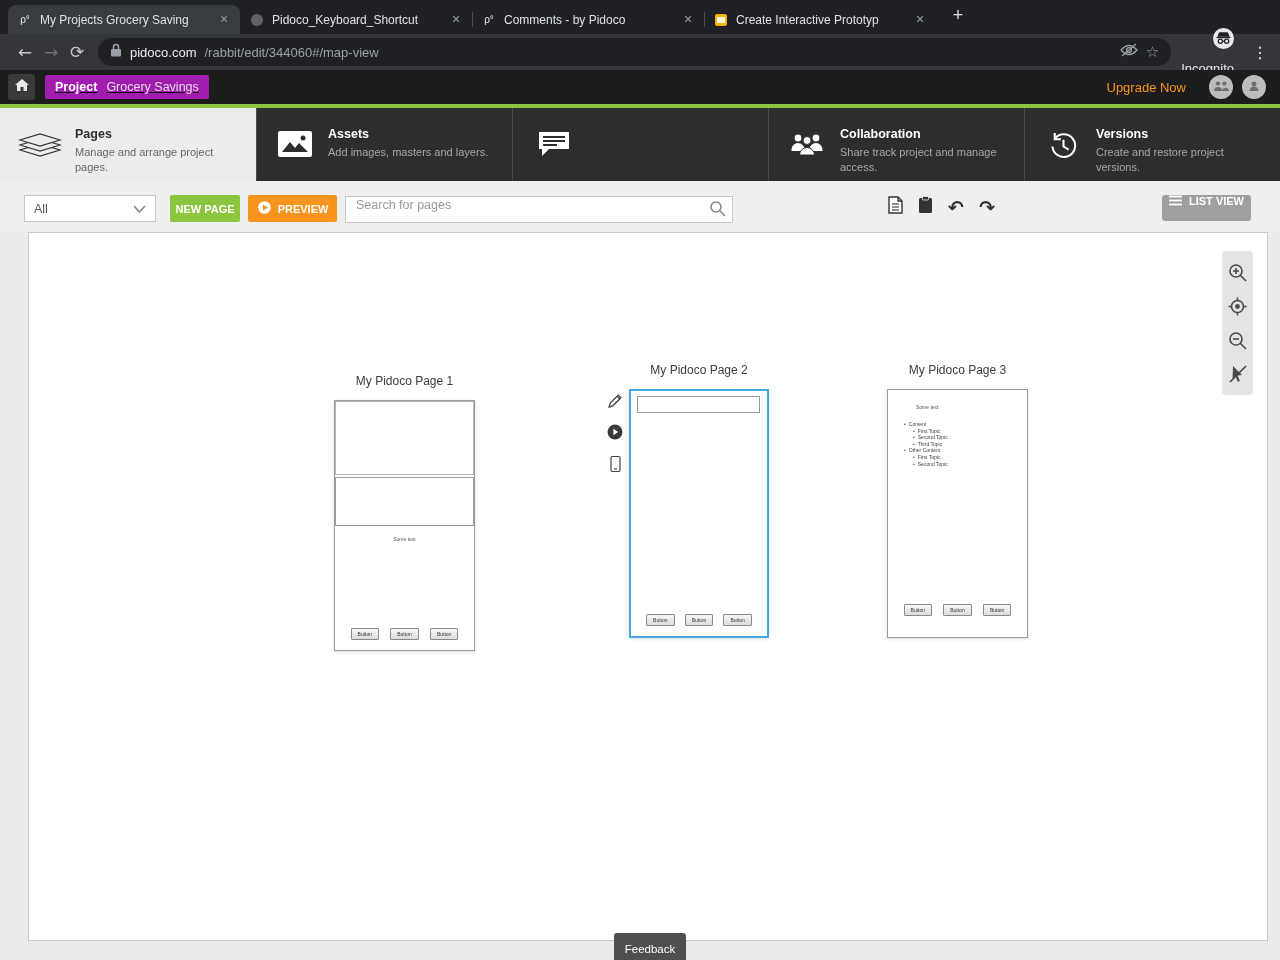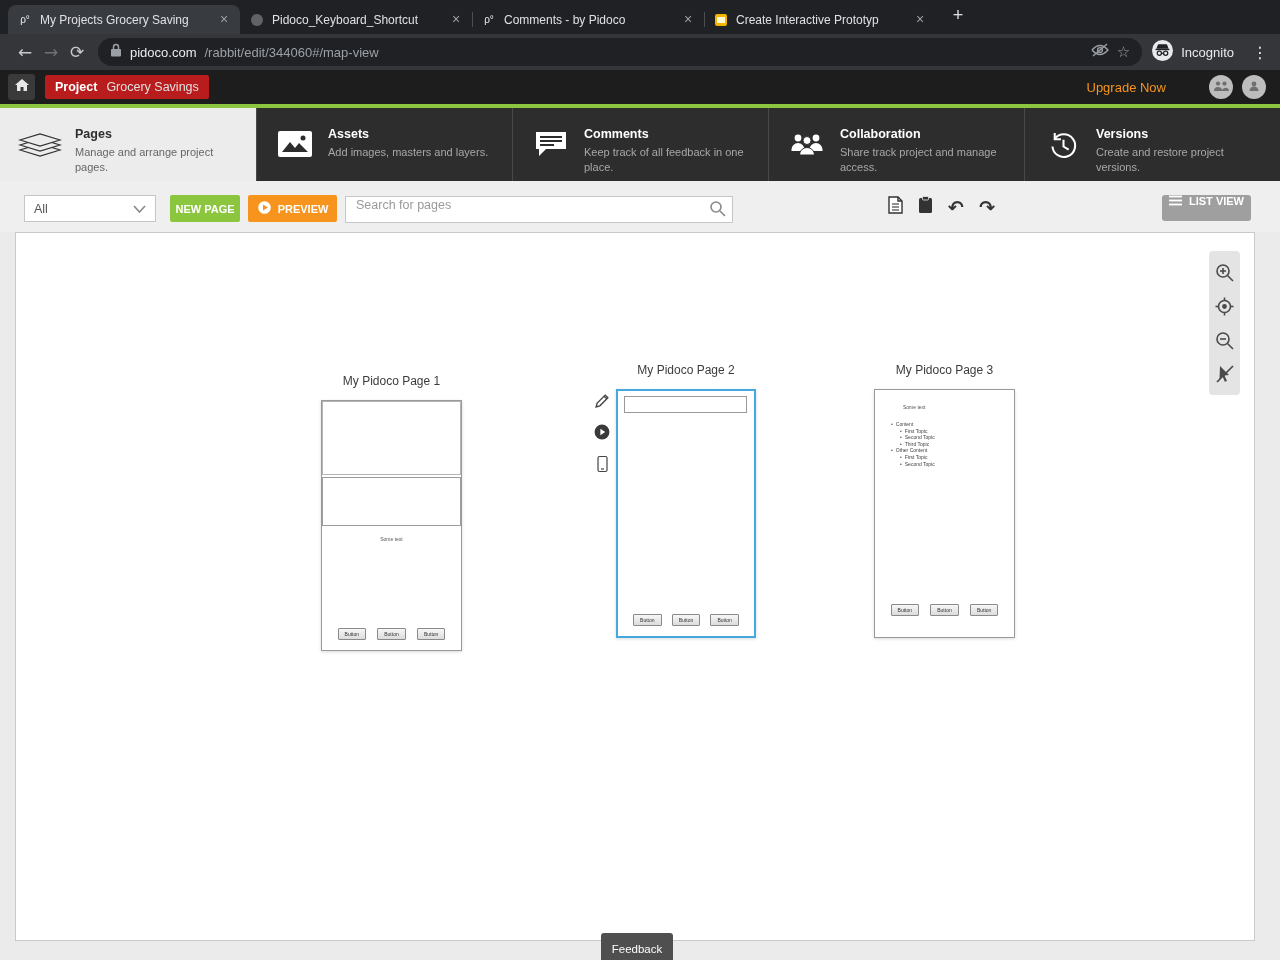--- a/index.html
+++ b/index.html
@@ -22,32 +22,32 @@
 
   
   .addressbar { position:absolute; top:34px; left:0; width:100%; height:36px; background:#35363a; display:flex; align-items:center; padding:0 12px; }
   .navbtn { color:#c7cac8; font-size:17px; width:26px; text-align:center; font-family:"DejaVu Sans", sans-serif; }
   .navbtn.disabled { color:#6e7175; }
   .urlpill { flex:1; height:28px; margin:0 10px 0 8px; background:#202124; border-radius:14px; display:flex; align-items:center; padding:0 12px; gap:8px; }
   .url-domain { color:#e8eaed; font-size:13px; }
   .url-path { color:#9aa0a6; font-size:13px; }
   .url-spacer { flex:1; }
   .star-icon { color:#9aa0a6; font-size:15px; font-family:"DejaVu Sans", sans-serif; }
-  .incog { display:flex; align-items:center; gap:8px; margin-right:6px; }
+  .incog { display:flex; align-items:flex-end; gap:8px; margin-right:6px;flex-direction:column; }
   .incog-label { color:#e8eaed; font-size:13px; }
   .menu-dots { color:#e8eaed; font-size:16px; margin-left:12px; font-family:"DejaVu Sans", sans-serif; }
 
   
   .appheader { position:absolute; top:70px; left:0; width:100%; height:34px; background:#1d1d1d; display:flex; align-items:center; padding:0 14px 0 8px; }
   .home-btn { width:27px; height:26px; background:#3a3a3a; border-radius:3px; display:flex; align-items:center; justify-content:center; }
-  .project-box { margin-left:10px; background:#b91c1c; border-radius:2px; padding:5px 10px; display:flex; gap:9px; align-items:flex-start; }
+  .project-box { margin-left:10px; background:#a21caf; border-radius:2px; padding:5px 10px; display:flex; gap:9px; align-items:flex-start;text-decoration:underline; }
   .project-label { color:#fff; font-weight:bold; font-size:12.5px; }
   .project-name { color:#e0e0e0; font-size:12.5px; }
   .hdr-spacer { flex:1; }
-  .upgrade { color:#f7941e; font-size:13px; margin-right:34px; }
+  .upgrade { color:#f7941e; font-size:13px; margin-right:14px; }
   .avatar { width:24px; height:24px; border-radius:50%; background:#bdbdbd; display:flex; align-items:center; justify-content:center; margin-left:9px; }
 
   .greenline { position:absolute; top:104px; left:0; width:100%; height:4px; background:#8cc63e; }
 
   
   .nav { position:absolute; top:108px; left:0; width:100%; height:73px; background:#2d2d2d; display:flex; }
   .tile { width:256px; height:100%; display:flex; gap:13px; padding:19px 12px 0 18px; align-items:flex-start; }
   .tile + .tile { border-left:1px solid #484848; }
   .tile-icon { width:46px; display:flex; justify-content:center; padding-top:3px; }
   .tile-title { font-size:12.5px; font-weight:bold; color:#ffffff; margin-bottom:4px; }
@@ -64,21 +64,21 @@
   .btn-preview { position:absolute; left:248px; top:14px; width:89px; height:27px; background:#f7941e; color:#fff; font-size:11px; font-weight:bold; border:none; border-radius:2px; display:flex; align-items:center; justify-content:center; gap:6px; }
   .searchwrap { position:absolute; left:345px; top:14px; width:388px; height:27px; }
   .searchwrap input { width:100%; height:100%; border:1px solid #c6c6c6; padding:0 30px 8px 10px; font-size:12.5px; color:#444; font-family:"Liberation Sans", sans-serif; background:#fff; }
   .searchwrap input::placeholder { color:#9a9a9a; }
   .search-icon { position:absolute; right:7px; top:5px; }
   .tb-icons { position:absolute; left:888px; top:15px; display:flex; align-items:center; gap:15px; }
   .glyph-icon { font-family:"DejaVu Sans", sans-serif; font-size:19px; color:#333; font-weight:bold; line-height:20px; }
   .btn-listview { position:absolute; right:29px; top:14px; width:89px; height:26px; background:#9f9f9f; border:none; border-radius:3px; color:#fff; font-size:11px; font-weight:bold; display:flex; align-items:flex-start; justify-content:center; gap:7px; }
 
   
-  .canvas { position:absolute; left:15px; top:232px; width:1240px; height:709px; background:#fff; border:1px solid #c9c9c9; }
+  .canvas { position:absolute; left:28px; top:232px; width:1240px; height:709px; background:#fff; border:1px solid #c9c9c9; }
 
   .zoompanel { position:absolute; left:1193px; top:18px; width:31px; height:144px; background:#e4e4e4; border-radius:4px; display:flex; flex-direction:column; align-items:center; justify-content:space-around; padding:4px 0; }
   .zoombtn { width:24px; height:24px; display:flex; align-items:center; justify-content:center; }
 
   .page-label { position:absolute; font-size:12px; color:#3c3c3c; text-align:center; }
   .thumb { position:absolute; background:#fff; border:1px solid #9a9a9a; box-shadow:0 1px 3px rgba(0,0,0,0.15); }
   .thumb.selected { border:2px solid #45a8e0; }
 
   .ph-img { position:absolute; left:0; top:0; width:100%; height:74px; border:1px solid #b5b5b5; }
   .ph-textarea { position:absolute; left:0; top:76px; width:100%; height:49px; border:1px solid #9c9c9c; }
@@ -239,24 +239,20 @@
       <span class="tile-icon">
         <svg width="34" height="28" viewBox="0 0 34 28">
             <path d="M2 2 h30 v17 h-20 l-7 7 v-7 h-3 z" fill="#fff"></path>
             <g stroke="#2d2d2d" stroke-width="2">
               <line x1="6" y1="7" x2="28" y2="7"></line>
               <line x1="6" y1="11" x2="28" y2="11"></line>
               <line x1="6" y1="15" x2="20" y2="15"></line>
             </g>
           </svg>
       </span>
-      <div>
-        <div class="tile-title">Comments</div>
-        <div class="tile-desc">Keep track of all feedback in one place.</div>
-      </div>
     </div>
     <div class="tile">
       <span class="tile-icon">
         <svg width="36" height="27" viewBox="0 0 36 27" fill="#fff">
             <circle cx="9" cy="8" r="3.4"></circle>
             <path d="M2.5 19.5 a6.5 6.5 0 0 1 13 0 v1.5 h-13 z"></path>
             <circle cx="27" cy="8" r="3.4"></circle>
             <path d="M20.5 19.5 a6.5 6.5 0 0 1 13 0 v1.5 h-13 z"></path>
             <circle cx="18" cy="10.5" r="4" stroke="#2d2d2d" stroke-width="1"></circle>
             <path d="M10.5 25 a7.5 7.5 0 0 1 15 0 z" stroke="#2d2d2d" stroke-width="1"></path>

